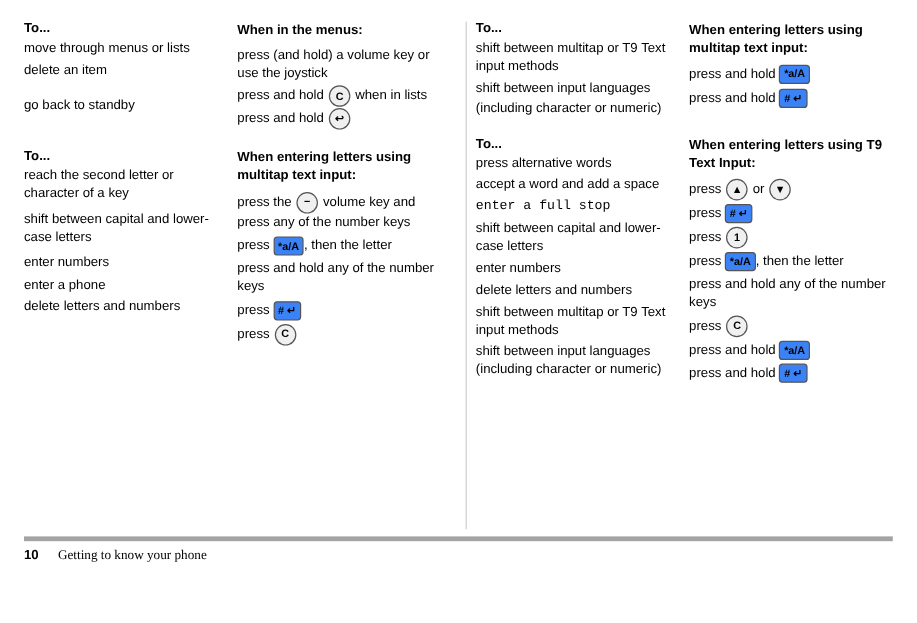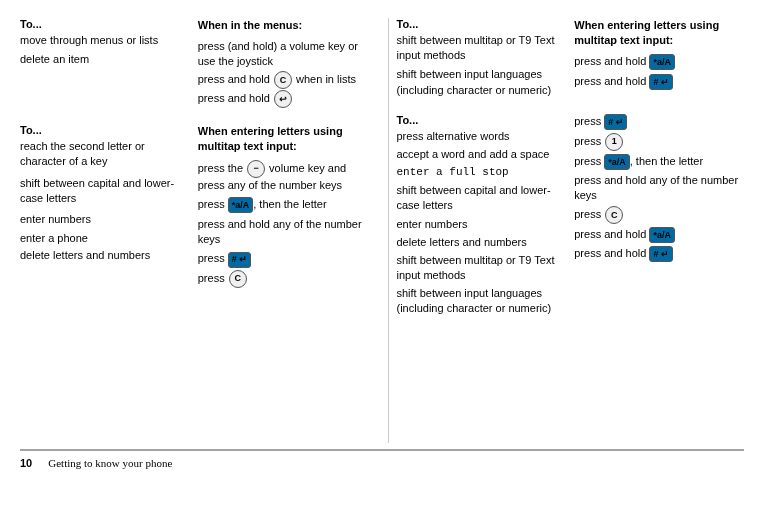--- a/index.html
+++ b/index.html
@@ -74,27 +74,27 @@
       display: inline-flex;
       align-items: center;
       justify-content: center;
       min-width: 22px;
       height: 16px;
       border-radius: 3px;
       border: 1px solid #555;
       font-size: 9px;
       font-weight: bold;
       vertical-align: middle;
-      background: #0369a1;
+      background: #3b82f6;
       padding: 0 3px;
     }
     .footer {
       display: flex;
       align-items: center;
-      border-top: 2px solid #a3a3a3;
+      border-top: 4px solid #a3a3a3;
       padding-top: 6px;
       margin-top: 6px;
     }
     .footer-page {
       font-size: 11px;
       font-weight: bold;
     }
     .footer-title {
       font-size: 11px;
       margin-left: 16px;
@@ -124,20 +124,21 @@
 
     <div class="col">
 
       <div class="row-group">
         <div class="half-cols">
           <div class="half">
             <div class="to-header">To...</div>
             <div style="font-size:11px; line-height:1.38; margin-bottom:4px;">move through menus or lists</div>
             <div style="font-size:11px; line-height:1.38; margin-bottom:4px;">delete an item</div>
             <div style="height:10px;"></div>
+            <div style="font-size:11px; line-height:1.38;">go back to standby</div>
           </div>
           <div class="half">
             <div class="section-header">When in the menus:</div>
             <div style="font-size:11px; line-height:1.38; margin-bottom:2px;">press (and hold) a volume key or use the joystick</div>
             <div style="font-size:11px; line-height:1.38; margin-bottom:1px;">press and hold <span class="btn-inline">C</span> when in lists</div>
             <div style="font-size:11px; line-height:1.38;">press and hold <span class="btn-inline">↩</span></div>
           </div>
         </div>
       </div>
 
@@ -194,20 +195,22 @@
             <div style="font-size:11px; line-height:1.38; margin-bottom:3px;">press alternative words</div>
             <div style="font-size:11px; line-height:1.38; margin-bottom:3px;">accept a word and add a space</div>
             <div style="font-size:11px; line-height:1.38; margin-bottom:3px;font-family:Liberation Mono, monospace;">enter a full stop</div>
             <div style="font-size:11px; line-height:1.38; margin-bottom:3px;">shift between capital and lower-case letters</div>
             <div style="font-size:11px; line-height:1.38; margin-bottom:3px;">enter numbers</div>
             <div style="font-size:11px; line-height:1.38; margin-bottom:3px;">delete letters and numbers</div>
             <div style="font-size:11px; line-height:1.38; margin-bottom:3px;">shift between multitap or T9 Text input methods</div>
             <div style="font-size:11px; line-height:1.38;">shift between input languages (including character or numeric)</div>
           </div>
           <div class="half">
+            <div class="section-header">When entering letters using T9 Text Input:</div>
+            <div style="font-size:11px; line-height:1.38; margin-bottom:3px;">press <span class="btn-inline">▲</span> or <span class="btn-inline">▼</span></div>
             <div style="font-size:11px; line-height:1.38; margin-bottom:3px;">press <span class="btn-rect"># ↵</span></div>
             <div style="font-size:11px; line-height:1.38; margin-bottom:3px;">press <span class="btn-inline">1</span></div>
             <div style="font-size:11px; line-height:1.38; margin-bottom:3px;">press <span class="btn-rect">*a/A</span>, then the letter</div>
             <div style="font-size:11px; line-height:1.38; margin-bottom:3px;">press and hold any of the number keys</div>
             <div style="font-size:11px; line-height:1.38; margin-bottom:3px;">press <span class="btn-inline">C</span></div>
             <div style="font-size:11px; line-height:1.38; margin-bottom:3px;">press and hold <span class="btn-rect">*a/A</span></div>
             <div style="font-size:11px; line-height:1.38;">press and hold <span class="btn-rect"># ↵</span></div>
           </div>
         </div>
       </div>

